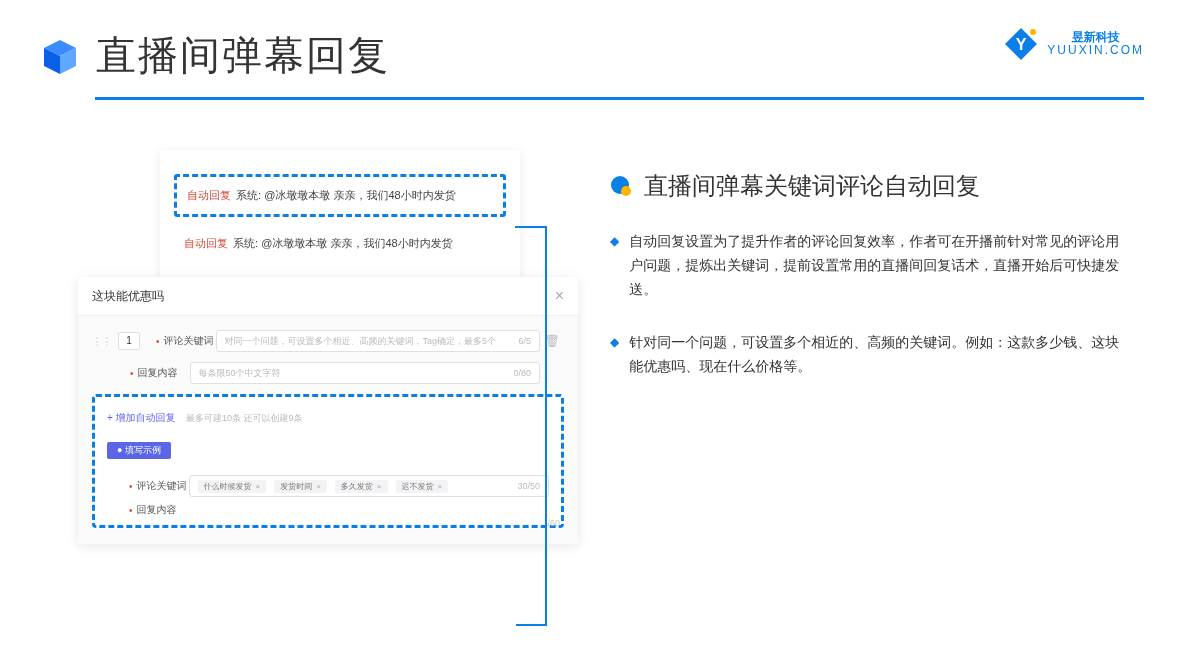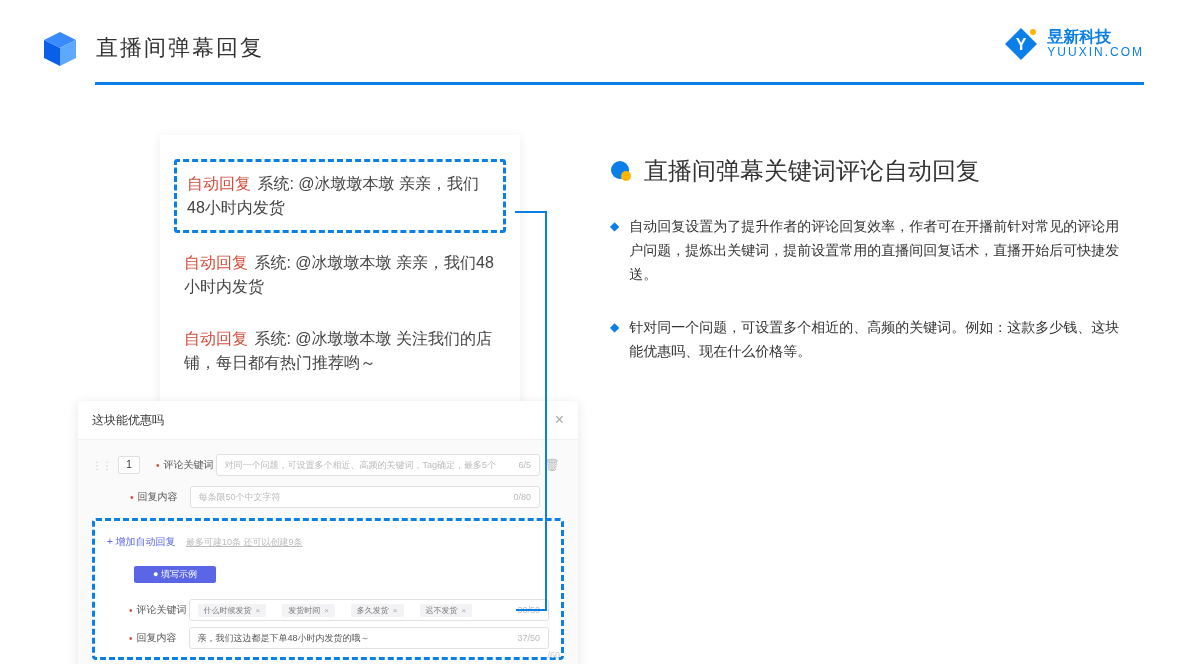--- a/index.html
+++ b/index.html
@@ -1,50 +1,50 @@
 <!DOCTYPE html>
 <html><head>
 <meta charset="utf-8">
 <style>
 * { margin: 0; padding: 0; box-sizing: border-box; }
 body { width: 1180px; height: 664px; font-family: "Microsoft YaHei", Arial, sans-serif; background: #fff; position: relative; }
 .header { display: flex; align-items: center; padding: 28px 40px 14px 40px; }
 .header-icon { width: 40px; height: 40px; position: relative; margin-right: 16px; }
 .header-icon svg { width: 100%; height: 100%; }
-.page-title { font-size: 22px; color: #333; font-weight: 500; letter-spacing: 2px; }
+.page-title { font-size: 40px; color: #333; font-weight: 500; letter-spacing: 2px; }
 .brand { position: absolute; right: 36px; top: 26px; display: flex; align-items: center; }
 .brand-icon { width: 36px; height: 36px; margin-right: 8px; }
-.brand-text { font-size: 16px; color: #0a7fe8; font-weight: bold; line-height: 1; }
+.brand-text { font-size: 12px; color: #0a7fe8; font-weight: bold; line-height: 1; text-align: center; }
 .brand-sub { font-size: 12px; color: #0a7fe8; letter-spacing: 2px; }
 .divider { height: 3px; background: #0a7fe8; margin: 0 36px 0 95px; }
 .content { display: flex; padding: 50px 30px 0 30px; }
 .left-col { width: 540px; position: relative; }
 .right-col { flex: 1; padding: 20px 20px 0 40px; }
 .card-comments { background: #fff; border-radius: 4px; box-shadow: 0 2px 12px rgba(0,0,0,0.08); width: 360px; margin-left: 130px; padding: 16px 0 22px 0; position: relative; }
 .tabs { display: flex; padding: 0 16px 12px 16px; font-size: 13px; }
 .tab { margin-right: 20px; color: #999; }
 .tab.active { color: #222; font-weight: bold; }
-.comment-a { margin: 8px 14px 0 14px; padding: 10px 10px; font-size: 16px; color: #444; line-height: 1.5; }
+.comment-a { margin: 8px 14px 0 14px; padding: 10px 10px; font-size: 11px; color: #444; line-height: 1.5; }
 .comment-a.highlighted { border: 3px dashed #0a7fe8; border-radius: 3px; background: #fff; }
 .tag-autoreply { color: #d34b3a; font-weight: 500; margin-right: 2px; }
 .card-settings { background: #fff; border-radius: 4px; box-shadow: 0 2px 12px rgba(0,0,0,0.1); width: 500px; margin-left: 48px; margin-top: -6px; padding: 0; position: relative; }
 .settings-head { display: flex; justify-content: space-between; align-items: center; padding: 10px 14px; font-size: 12px; color: #333; border-bottom: 1px solid #f0f0f0; }
 .close-x { color: #aaa; font-size: 16px; }
 .s-body { padding: 14px 14px 16px 14px; background: #fafafb; }
 .row { display: flex; align-items: center; margin-bottom: 10px; font-size: 10px; }
 .row-num { width: 22px; text-align: center; font-size: 10px; color: #333; border: 1px solid #e0e0e0; border-radius: 2px; background: #fff; margin-right: 16px; height: 18px; line-height: 16px;}
 .dot-req { color: #d34b3a; margin-right: 4px; }
 .row-label { width: 52px; color: #555; }
 .row-input { flex: 1; height: 22px; border: 1px solid #e0e0e0; border-radius: 3px; background: #fff; display: flex; align-items: center; padding: 0 8px; font-size: 9px; color: #bbb; justify-content: space-between; }
 .row-tail { width: 24px; text-align: center; color: #bbb; font-size: 12px; }
 .empty-spacer { width: 38px; }
 .blue-box { border: 3px dashed #0a7fe8; border-radius: 4px; padding: 10px 12px 8px 12px; margin-top: 6px; background: #fff; }
 .add-link { color: #5b66e6; font-size: 10px; margin-bottom: 8px; display: inline-block;}
-.add-hint { color: #bbb; font-size: 9px; margin-left: 6px; text-decoration: underline;}
-.badge-ex { background: #5b66e6; color: #fff; font-size: 9px; padding: 2px 19px; border-radius: 2px; display: inline-block; margin-bottom: 8px; margin-left: 27px; }
+.add-hint { color: #bbb; font-size: 9px; margin-left: 6px;}
+.badge-ex { background: #5b66e6; color: #fff; font-size: 9px; padding: 2px 10px; border-radius: 2px; display: inline-block; margin-bottom: 8px; }
 .tag-chip { display: inline-flex; align-items: center; background: #f3f3f5; border-radius: 2px; padding: 1px 6px; font-size: 8px; color: #777; margin-right: 5px; }
 .tag-x { margin-left: 4px; color: #aaa; }
 .outer-counter { position: absolute; right: 18px; bottom: 16px; font-size: 9px; color: #ccc; }
 .section-head { display: flex; align-items: center; margin-bottom: 28px; }
 .bullet-icon { width: 22px; height: 22px; margin-right: 12px; position: relative;}
 .section-title { font-size: 24px; color: #333; font-weight: 500; }
 .bullet-item { display: flex; font-size: 14px; color: #333; line-height: 1.7; margin-bottom: 30px; padding-right: 10px;}
 .bullet-diamond { color: #0a7fe8; margin-right: 10px; font-size: 12px; line-height: 1.9; }
 .connector { position: absolute; border: 0; }
 .conn-h1 { left: 485px; top: 76px; width: 32px; height: 0; border-top: 2px solid #0a7fe8; }
@@ -86,25 +86,20 @@
       <div class="comment-a highlighted">
         <span class="tag-autoreply">自动回复</span>
         <span>系统:</span>
         <span>@冰墩墩本墩 亲亲，我们48小时内发货</span>
       </div>
       <div class="comment-a">
         <span class="tag-autoreply">自动回复</span>
         <span>系统:</span>
         <span>@冰墩墩本墩 亲亲，我们48小时内发货</span>
       </div>
-      <div class="comment-a">
-        <span class="tag-autoreply">自动回复</span>
-        <span>系统:</span>
-        <span>@冰墩墩本墩 关注我们的店铺，每日都有热门推荐哟～</span>
-      </div>
     </div>
 
     <div class="card-settings">
       <div class="settings-head">
         <span>这块能优惠吗</span>
         <span class="close-x">×</span>
       </div>
       <div class="s-body">
         <div class="row">
           <span style="color:#ccc;margin-right:6px">⋮⋮</span>
@@ -128,21 +123,21 @@
           <span class="row-tail"></span>
         </div>
         <div class="blue-box">
           <span class="add-link">+ 增加自动回复</span>
           <span class="add-hint">最多可建10条 还可以创建9条</span>
           <div style="margin-top:6px"><span class="badge-ex">● 填写示例</span></div>
           <div class="row" style="margin:8px 0 6px 0">
             <span style="width:22px"></span>
             <span class="dot-req">•</span>
             <span class="row-label">评论关键词</span>
-            <div class="row-input" style="color:#777; gap:11px; justify-content:space-between">
+            <div class="row-input" style="color:#777; gap:3px; justify-content:space-between">
               <span class="tag-chip">
                   <span>什么时候发货</span>
                   <span class="tag-x">×</span>
                 </span>
               <span class="tag-chip">
                   <span>发货时间</span>
                   <span class="tag-x">×</span>
                 </span>
               <span class="tag-chip">
                   <span>多久发货</span>
@@ -152,24 +147,20 @@
                   <span>迟不发货</span>
                   <span class="tag-x">×</span>
                 </span>
               <span style="margin-left:auto;color:#bbb">30/50</span>
             </div>
           </div>
           <div class="row" style="margin:0">
             <span style="width:22px"></span>
             <span class="dot-req">•</span>
             <span class="row-label">回复内容</span>
-            <div class="row-input" style="color:#555">
-              <span>亲，我们这边都是下单48小时内发货的哦～</span>
-                <span style="color:#bbb">37/50</span>
-            </div>
           </div>
         </div>
         <span class="outer-counter">/60</span>
       </div>
     </div>
 
     <div class="connector conn-h1"></div>
     <div class="connector conn-v"></div>
     <div class="connector conn-h2"></div>
   </div>

